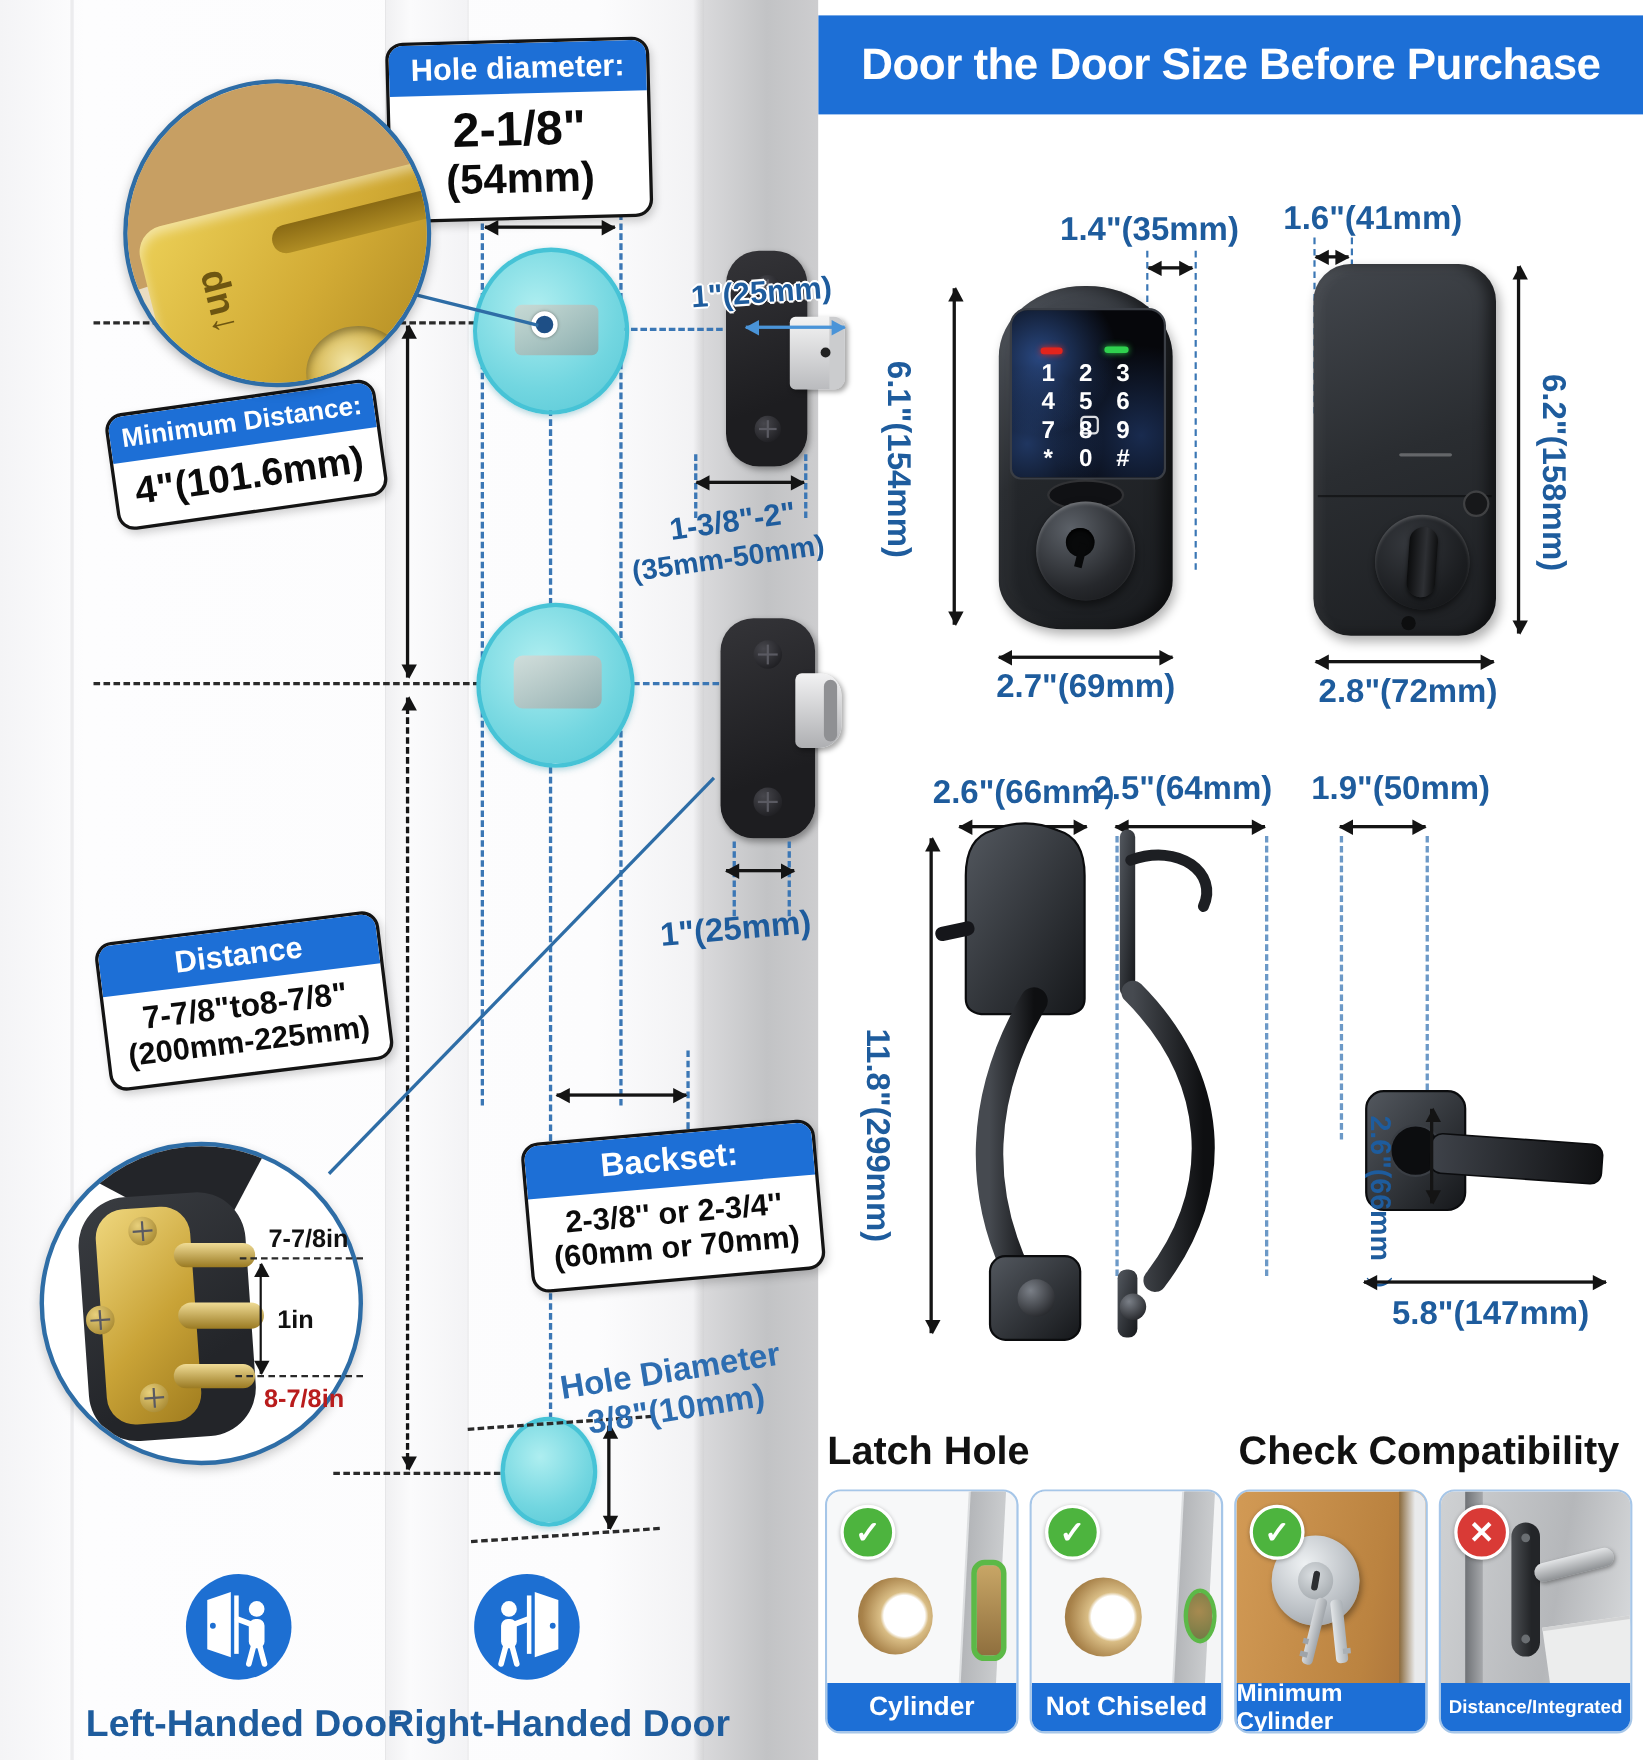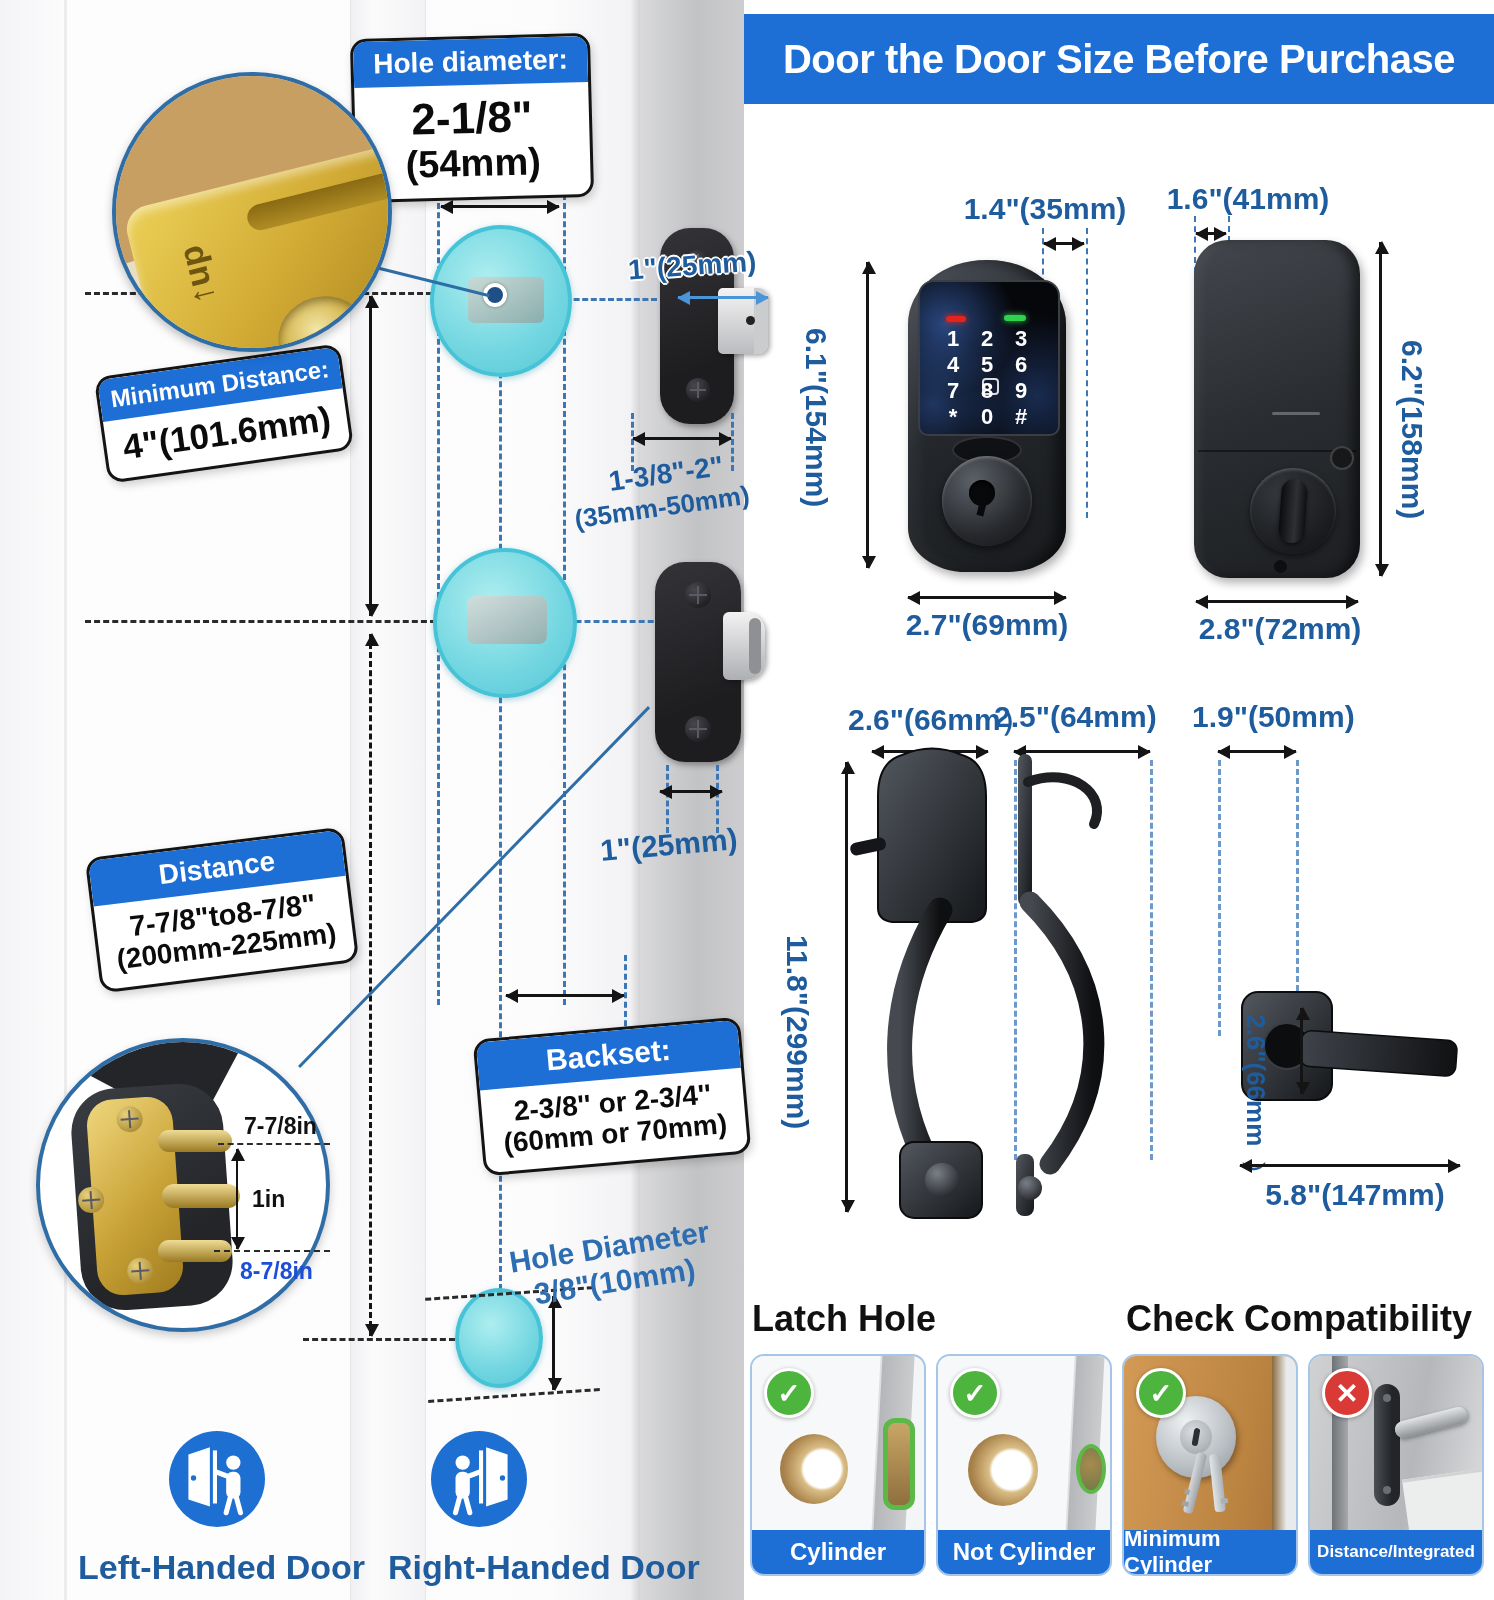--- a/index.html
+++ b/index.html
@@ -187,21 +187,21 @@
     </div>
     <div class="abs" style="left:118px;top:88px;width:74px;height:22px;border-radius:11px;background:linear-gradient(180deg,#f0dc96,#9a7a22);"></div>
     <div class="abs" style="left:122px;top:142px;width:78px;height:24px;border-radius:12px;background:linear-gradient(180deg,#f0dc96,#9a7a22);"></div>
     <div class="abs" style="left:118px;top:198px;width:74px;height:22px;border-radius:11px;background:linear-gradient(180deg,#f0dc96,#9a7a22);"></div>
   </div>
   <div class="dh dk thin" style="left:218px;top:1143px;width:112px;"></div>
   <div class="dh dk thin" style="left:214px;top:1250px;width:116px;"></div>
   <div class="varrow" style="left:236px;top:1149px;height:100px;border-left-width:2px;"></div>
   <div class="abs" style="left:244px;top:1113px;font-size:23px;font-weight:bold;color:#111;">7-7/8in</div>
   <div class="abs" style="left:252px;top:1186px;font-size:23px;font-weight:bold;color:#111;">1in</div>
-  <div class="abs" style="left:240px;top:1258px;font-size:23px;font-weight:bold;color:#1d4ed8;">8-7/8in</div>
+  <div class="abs" style="left:240px;top:1258px;font-size:23px;font-weight:bold;color:#b91c1c;">8-7/8in</div>
 
   <svg class="abs" style="left:168px;top:1430px;" width="98" height="98" viewBox="0 0 96 96">
     <circle cx="48" cy="48" r="47" fill="#1d6fd2"></circle>
     <path d="M20,24 L41,17 L41,75 L20,68 Z" fill="#fff"></path>
     <rect x="44" y="20" width="4" height="52" fill="#fff"></rect>
     <circle cx="25" cy="47" r="2.6" fill="#1d6fd2"></circle>
     <circle cx="64" cy="32" r="7" fill="#fff"></circle>
     <rect x="57" y="41" width="14" height="26" rx="6" fill="#fff"></rect>
     <path d="M60,46 L47,41" stroke="#fff" stroke-width="5" stroke-linecap="round"></path>
     <path d="M61,66 L57,81 M67,66 L71,81" stroke="#fff" stroke-width="5" stroke-linecap="round"></path>
@@ -212,21 +212,21 @@
       <path d="M20,24 L41,17 L41,75 L20,68 Z" fill="#fff"></path>
       <rect x="44" y="20" width="4" height="52" fill="#fff"></rect>
       <circle cx="25" cy="47" r="2.6" fill="#1d6fd2"></circle>
       <circle cx="64" cy="32" r="7" fill="#fff"></circle>
       <rect x="57" y="41" width="14" height="26" rx="6" fill="#fff"></rect>
       <path d="M60,46 L47,41" stroke="#fff" stroke-width="5" stroke-linecap="round"></path>
       <path d="M61,66 L57,81 M67,66 L71,81" stroke="#fff" stroke-width="5" stroke-linecap="round"></path>
     </g>
   </svg>
   <div class="dim ctr" style="left:78px;top:1548px;width:280px;font-size:34px;">Left-Handed Door</div>
-  <div class="dim ctr" style="left:352px;top:1548px;width:286px;font-size:34px;margin-left:36px;">Right-Handed Door</div>
+  <div class="dim ctr" style="left:352px;top:1548px;width:286px;font-size:34px;">Right-Handed Door</div>
 
   <div class="dim ctr" style="left:945px;top:192px;width:200px;">1.4"(35mm)</div>
   <div class="dv" style="left:1042px;top:228px;height:290px;border-left-width:2px;"></div>
   <div class="dv" style="left:1086px;top:228px;height:290px;border-left-width:2px;"></div>
   <div class="harrow" style="left:1044px;top:242px;width:40px;"></div>
 
   <div class="abs" style="left:908px;top:260px;width:158px;height:312px;background:linear-gradient(145deg,#4d525a,#24272b 45%,#1a1c1f);
               border-radius:78px 78px 58px 58px / 64px 64px 44px 44px;
               box-shadow:inset -10px 0 14px rgba(0,0,0,.55), inset 10px 0 14px rgba(255,255,255,.05), 3px 5px 10px rgba(0,0,0,.3);">
     <div class="abs" style="left:10px;top:20px;width:138px;height:152px;border-radius:16px 16px 10px 10px;
@@ -372,21 +372,21 @@
 
   <div class="card" style="left:936px;top:1354px;">
     <div class="badge ok">
         <span>✓</span>
       </div>
     <div class="abs" style="left:-8px;top:-6px;width:140px;height:186px;background:#f7f8f9;transform:rotate(3deg);border-right:3px solid #dddfe1;"></div>
     <div class="woodhole" style="left:30px;top:78px;width:70px;height:72px;"></div>
     <div class="abs" style="left:134px;top:-4px;width:28px;height:182px;background:linear-gradient(to right,#b4b6b9,#caccce);transform:rotate(3deg);"></div>
     <div class="abs" style="left:138px;top:88px;width:22px;height:42px;border:4px solid #5cb947;border-radius:50%;background:radial-gradient(circle at 45% 40%,#a78a50,#6f7a45);"></div>
     <div class="cardbar" style="font-size:24px;">
-      <span>Not Cylinder</span>
+      <span>Not Chiseled</span>
     </div>
   </div>
 
   <div class="card" style="left:1122px;top:1354px;">
     <div class="badge ok">
         <span>✓</span>
       </div>
     <div class="abs" style="left:0;top:0;width:172px;height:174px;background:linear-gradient(100deg,#d29a55,#bb8340 70%,#a8713a);"></div>
     <div class="abs" style="left:148px;top:0;width:24px;height:174px;background:linear-gradient(to right,#8a6a3c,#e9eaec 60%);"></div>
     <div class="abs" style="left:32px;top:40px;width:80px;height:82px;border-radius:50%;background:radial-gradient(circle at 38% 32%,#eef1f3,#b9bec3 60%,#8e9399);box-shadow:2px 3px 6px rgba(0,0,0,.35);">

